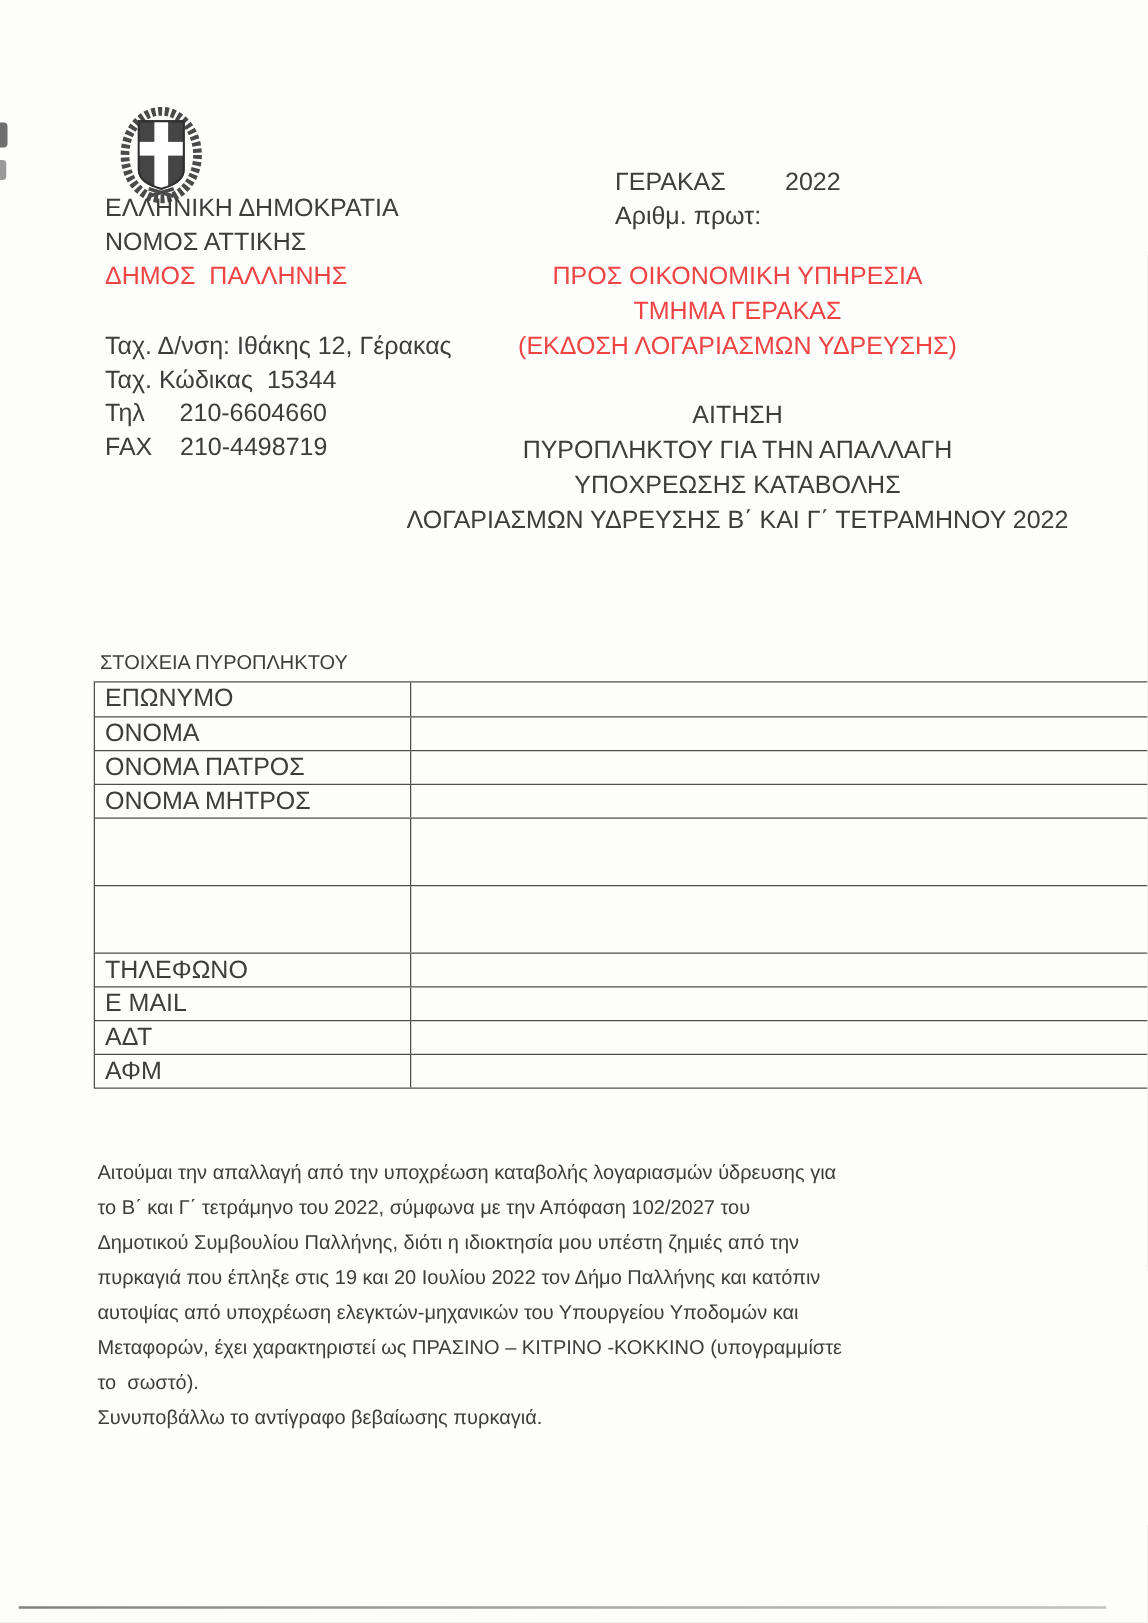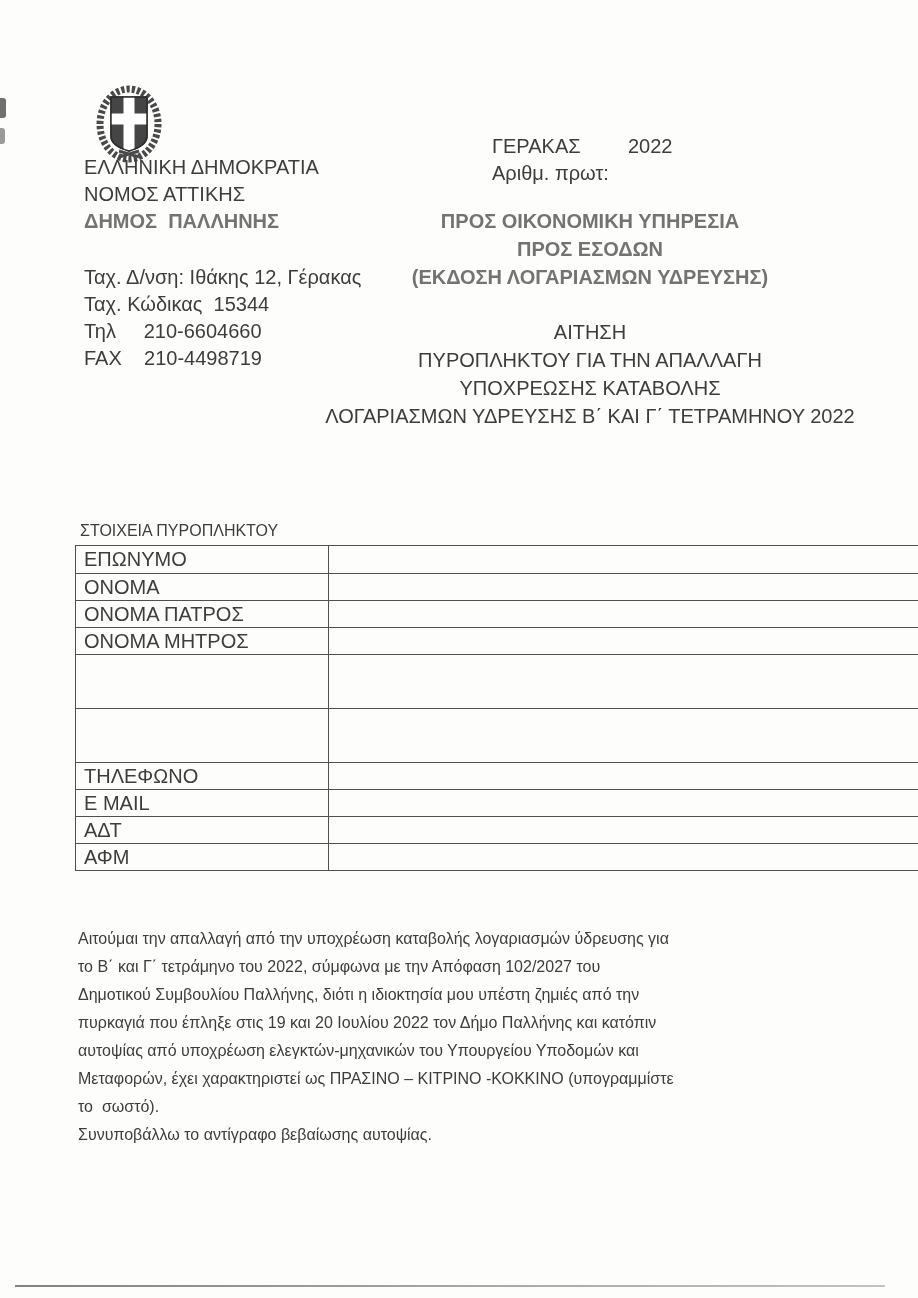--- a/index.html
+++ b/index.html
@@ -4,21 +4,21 @@
 <style>
   html,body { margin:0; padding:0; background:#e8e8e8; }
   .page {
     position:relative; width:918px; height:1298px; margin:0 auto;
     background:#fdfdfb; overflow:hidden;
     font-family:"Liberation Sans","DejaVu Sans",sans-serif;
     color:#3d3d3d;
   }
   .abs { position:absolute; }
   .ln { font-size:20px; line-height:27px; white-space:pre; }
-  .bold { font-weight:bold; color:#737373; }
+  .bold { font-weight:normal; color:#ef4444; }
   .center { text-align:center; }
   
   .hdr-left { left:84px; top:154px; }
   .contact  { left:84px; top:264px; }
   .date-place { left:492px; top:133px; }
   .date-year  { left:628px; top:133px; }
   .protocol   { left:492px; top:160px; }
   .to-block   { left:270px; top:207px; width:640px; }
   .to-block .ln { line-height:28px; }
   .title-block{ left:270px; top:318px; width:640px; }
@@ -77,21 +77,21 @@
     <div class="ln">Τηλ     210-6604660</div>
     <div class="ln">FAX    210-4498719</div>
   </div>
 
   <div class="abs date-place ln">ΓΕΡΑΚΑΣ</div>
   <div class="abs date-year ln">2022</div>
   <div class="abs protocol ln">Αριθμ. πρωτ:</div>
 
   <div class="abs to-block center">
     <div class="ln bold">ΠΡΟΣ ΟΙΚΟΝΟΜΙΚΗ ΥΠΗΡΕΣΙΑ</div>
-    <div class="ln bold">ΠΡΟΣ ΕΣΟΔΩΝ</div>
+    <div class="ln bold">ΤΜΗΜΑ ΓΕΡΑΚΑΣ</div>
     <div class="ln bold">(ΕΚΔΟΣΗ ΛΟΓΑΡΙΑΣΜΩΝ ΥΔΡΕΥΣΗΣ)</div>
   </div>
 
   <div class="abs title-block center">
     <div class="ln">ΑΙΤΗΣΗ</div>
     <div class="ln">ΠΥΡΟΠΛΗΚΤΟΥ ΓΙΑ ΤΗΝ ΑΠΑΛΛΑΓΗ</div>
     <div class="ln">ΥΠΟΧΡΕΩΣΗΣ ΚΑΤΑΒΟΛΗΣ</div>
     <div class="ln">ΛΟΓΑΡΙΑΣΜΩΝ ΥΔΡΕΥΣΗΣ Β΄ ΚΑΙ Γ΄ ΤΕΤΡΑΜΗΝΟΥ 2022</div>
   </div>
 
@@ -147,20 +147,20 @@
   </div>
 
   <div class="abs body-text">
     <div class="ln">Αιτούμαι την απαλλαγή από την υποχρέωση καταβολής λογαριασμών ύδρευσης για</div>
     <div class="ln">το Β΄ και Γ΄ τετράμηνο του 2022, σύμφωνα με την Απόφαση 102/2027 του</div>
     <div class="ln">Δημοτικού Συμβουλίου Παλλήνης, διότι η ιδιοκτησία μου υπέστη ζημιές από την</div>
     <div class="ln">πυρκαγιά που έπληξε στις 19 και 20 Ιουλίου 2022 τον Δήμο Παλλήνης και κατόπιν</div>
     <div class="ln">αυτοψίας από υποχρέωση ελεγκτών-μηχανικών του Υπουργείου Υποδομών και</div>
     <div class="ln">Μεταφορών, έχει χαρακτηριστεί ως ΠΡΑΣΙΝΟ – ΚΙΤΡΙΝΟ -ΚΟΚΚΙΝΟ (υπογραμμίστε</div>
     <div class="ln">το  σωστό).</div>
-    <div class="ln">Συνυποβάλλω το αντίγραφο βεβαίωσης αυτοψίας.</div>
+    <div class="ln">Συνυποβάλλω το αντίγραφο βεβαίωσης πυρκαγιά.</div>
   </div>
 
   <div class="abs edge-mark-1"></div>
   <div class="abs edge-mark-2"></div>
   <div class="abs scan-bottom-line"></div>
 
 </div>
 
 </body></html>

